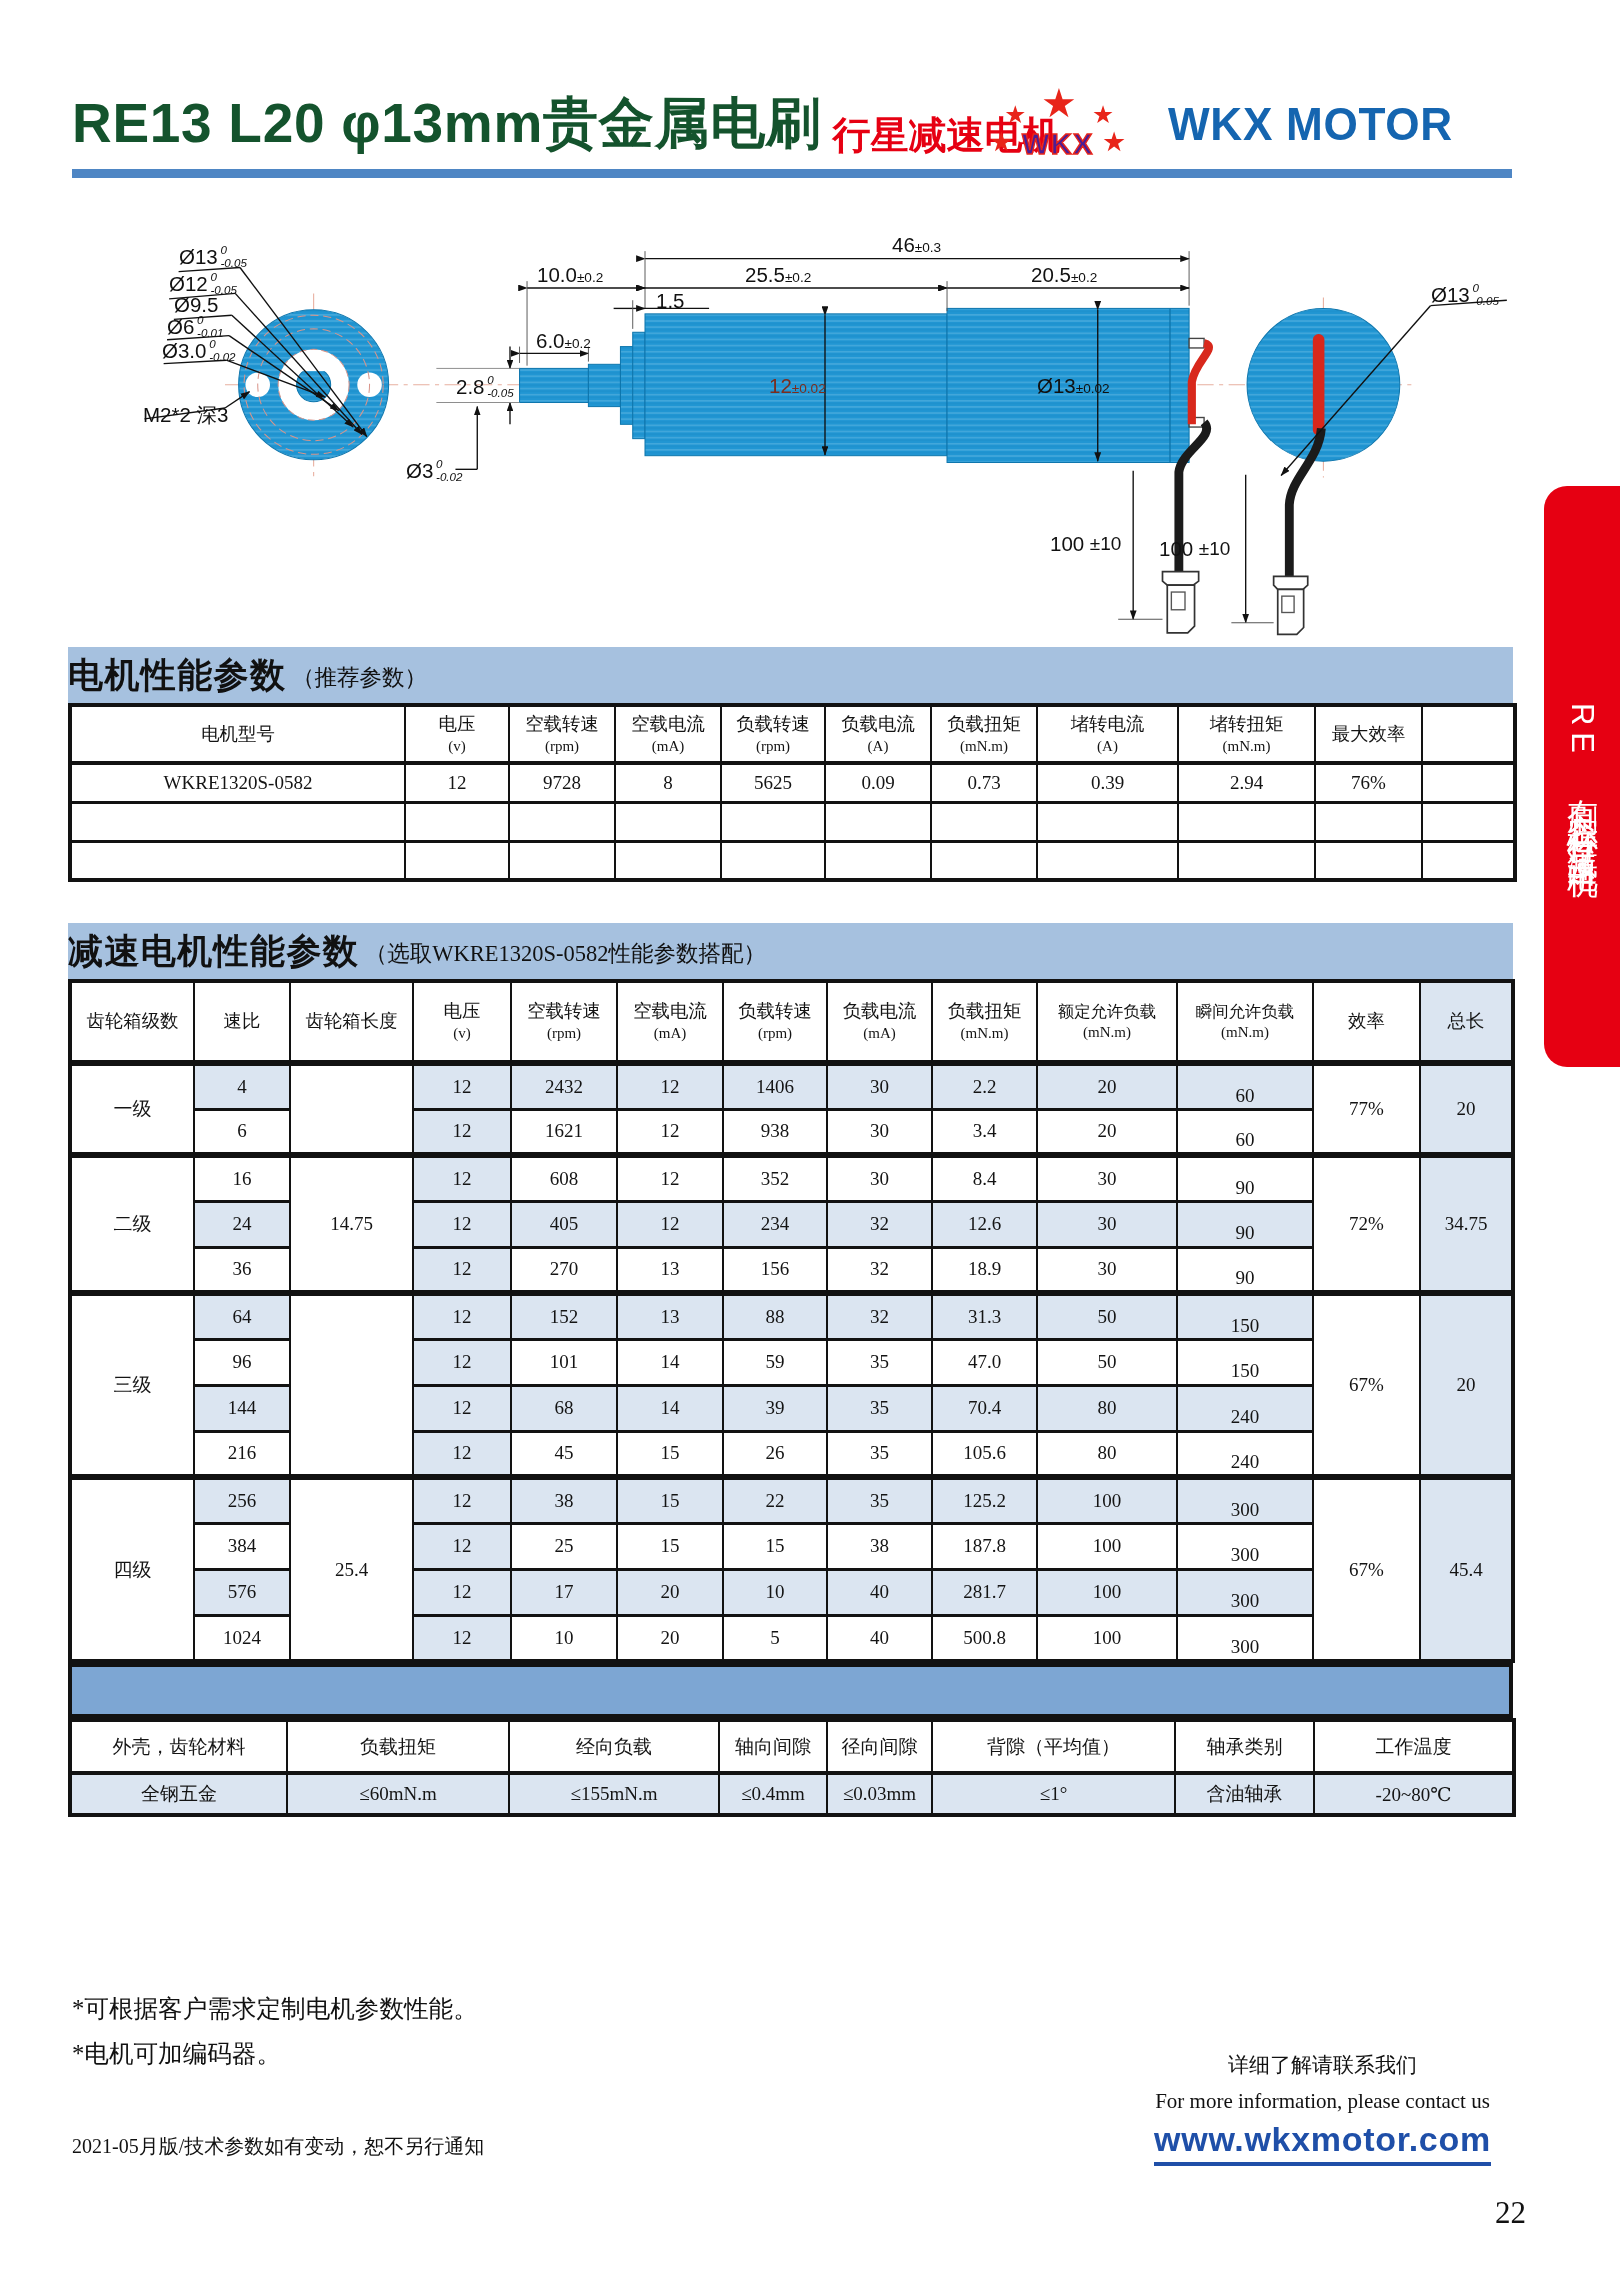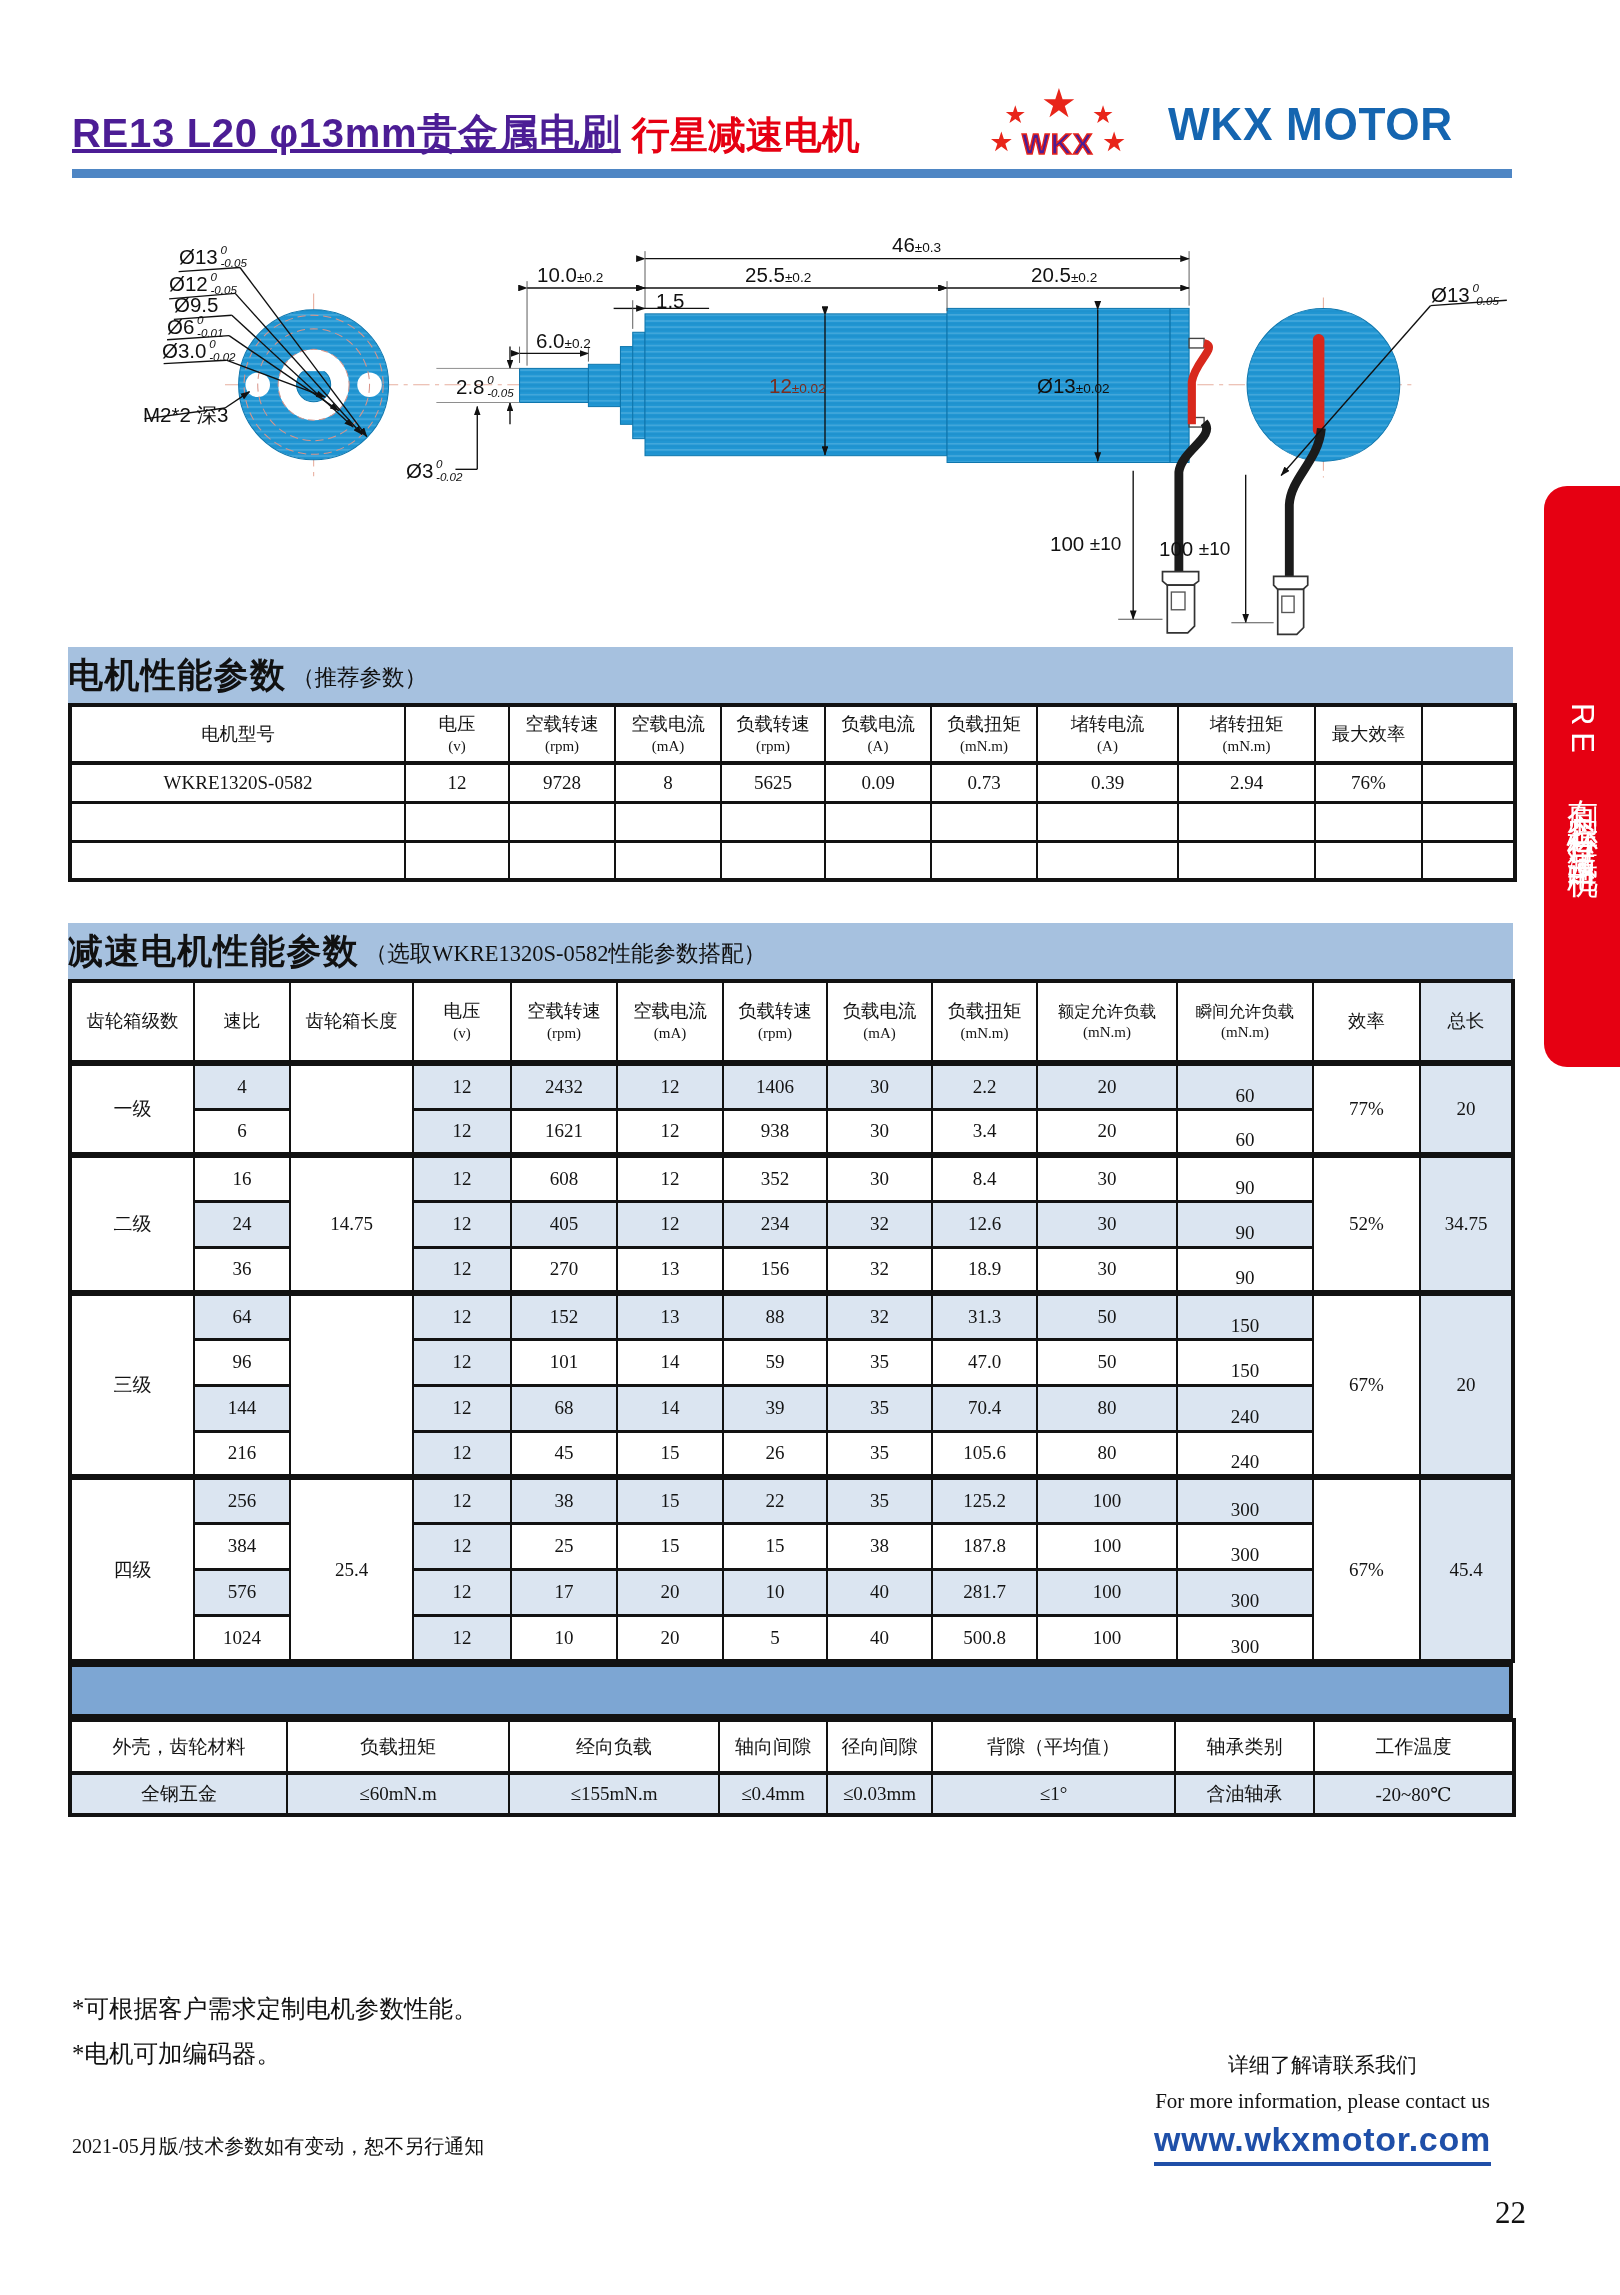--- a/index.html
+++ b/index.html
@@ -1,21 +1,21 @@
 <!DOCTYPE html>
 <html style="font-size:11px"><head>
 <meta charset="utf-8">
 <style>
   * { margin:0; padding:0; box-sizing:border-box; }
   body { background:#888; font-family:"Liberation Sans","DejaVu Sans",sans-serif; }
   .page { position:relative; width:1620px; height:2295px; background:#ffffff; overflow:hidden; margin:0 auto; }
 
   
   .title-row { position:absolute; left:72px; top:87px; width:1453px; height:74px; display:flex; align-items:flex-end; }
-  .t-black { font-size:40px; font-weight:bold; color:#4c1d95; letter-spacing:0.7px; white-space:nowrap;text-decoration:underline; }
+  .t-black { font-size:55px; font-weight:bold; color:#14532d; letter-spacing:0.7px; white-space:nowrap; }
   .t-red   { font-size:38px; font-weight:bold; color:#e60012; margin-left:11px; white-space:nowrap; }
   .logo { position:absolute; left:992px; top:87px; width:140px; height:75px; }
   .st { position:absolute; color:#e8251a; line-height:1; }
   .st.s1 { left:12.3px;  top:16.4px; font-size:24.6px; }
   .st.s2 { left:49px;  top:-4.1px; font-size:40px; }
   .st.s3 { left:100px; top:16.4px; font-size:24.6px; }
   .st.s4 { left:-2.7px;  top:42px; font-size:27px; }
   .st.s5 { left:110px; top:42px; font-size:27px; }
   .wkx { position:absolute; left:30px; top:41px; font-size:29px; font-weight:bold; color:#4c1d95;
          -webkit-text-stroke:1.4px #e8251a; letter-spacing:1.4px; font-family:Liberation Sans, sans-serif; }
@@ -510,21 +510,21 @@
           <td>16</td>
           <td rowspan="3">14.75</td>
           <td class="vsh">12</td>
           <td>608</td>
           <td>12</td>
           <td>352</td>
           <td>30</td>
           <td>8.4</td>
           <td>30</td>
           <td class="low">90</td>
-          <td rowspan="3">52%</td>
+          <td rowspan="3">72%</td>
           <td rowspan="3" class="tl">34.75</td>
         </tr>
         <tr>
           <td class="sh">24</td>
           <td class="sh">12</td>
           <td class="sh">405</td>
           <td class="sh">12</td>
           <td class="sh">234</td>
           <td class="sh">32</td>
           <td class="sh">12.6</td>

